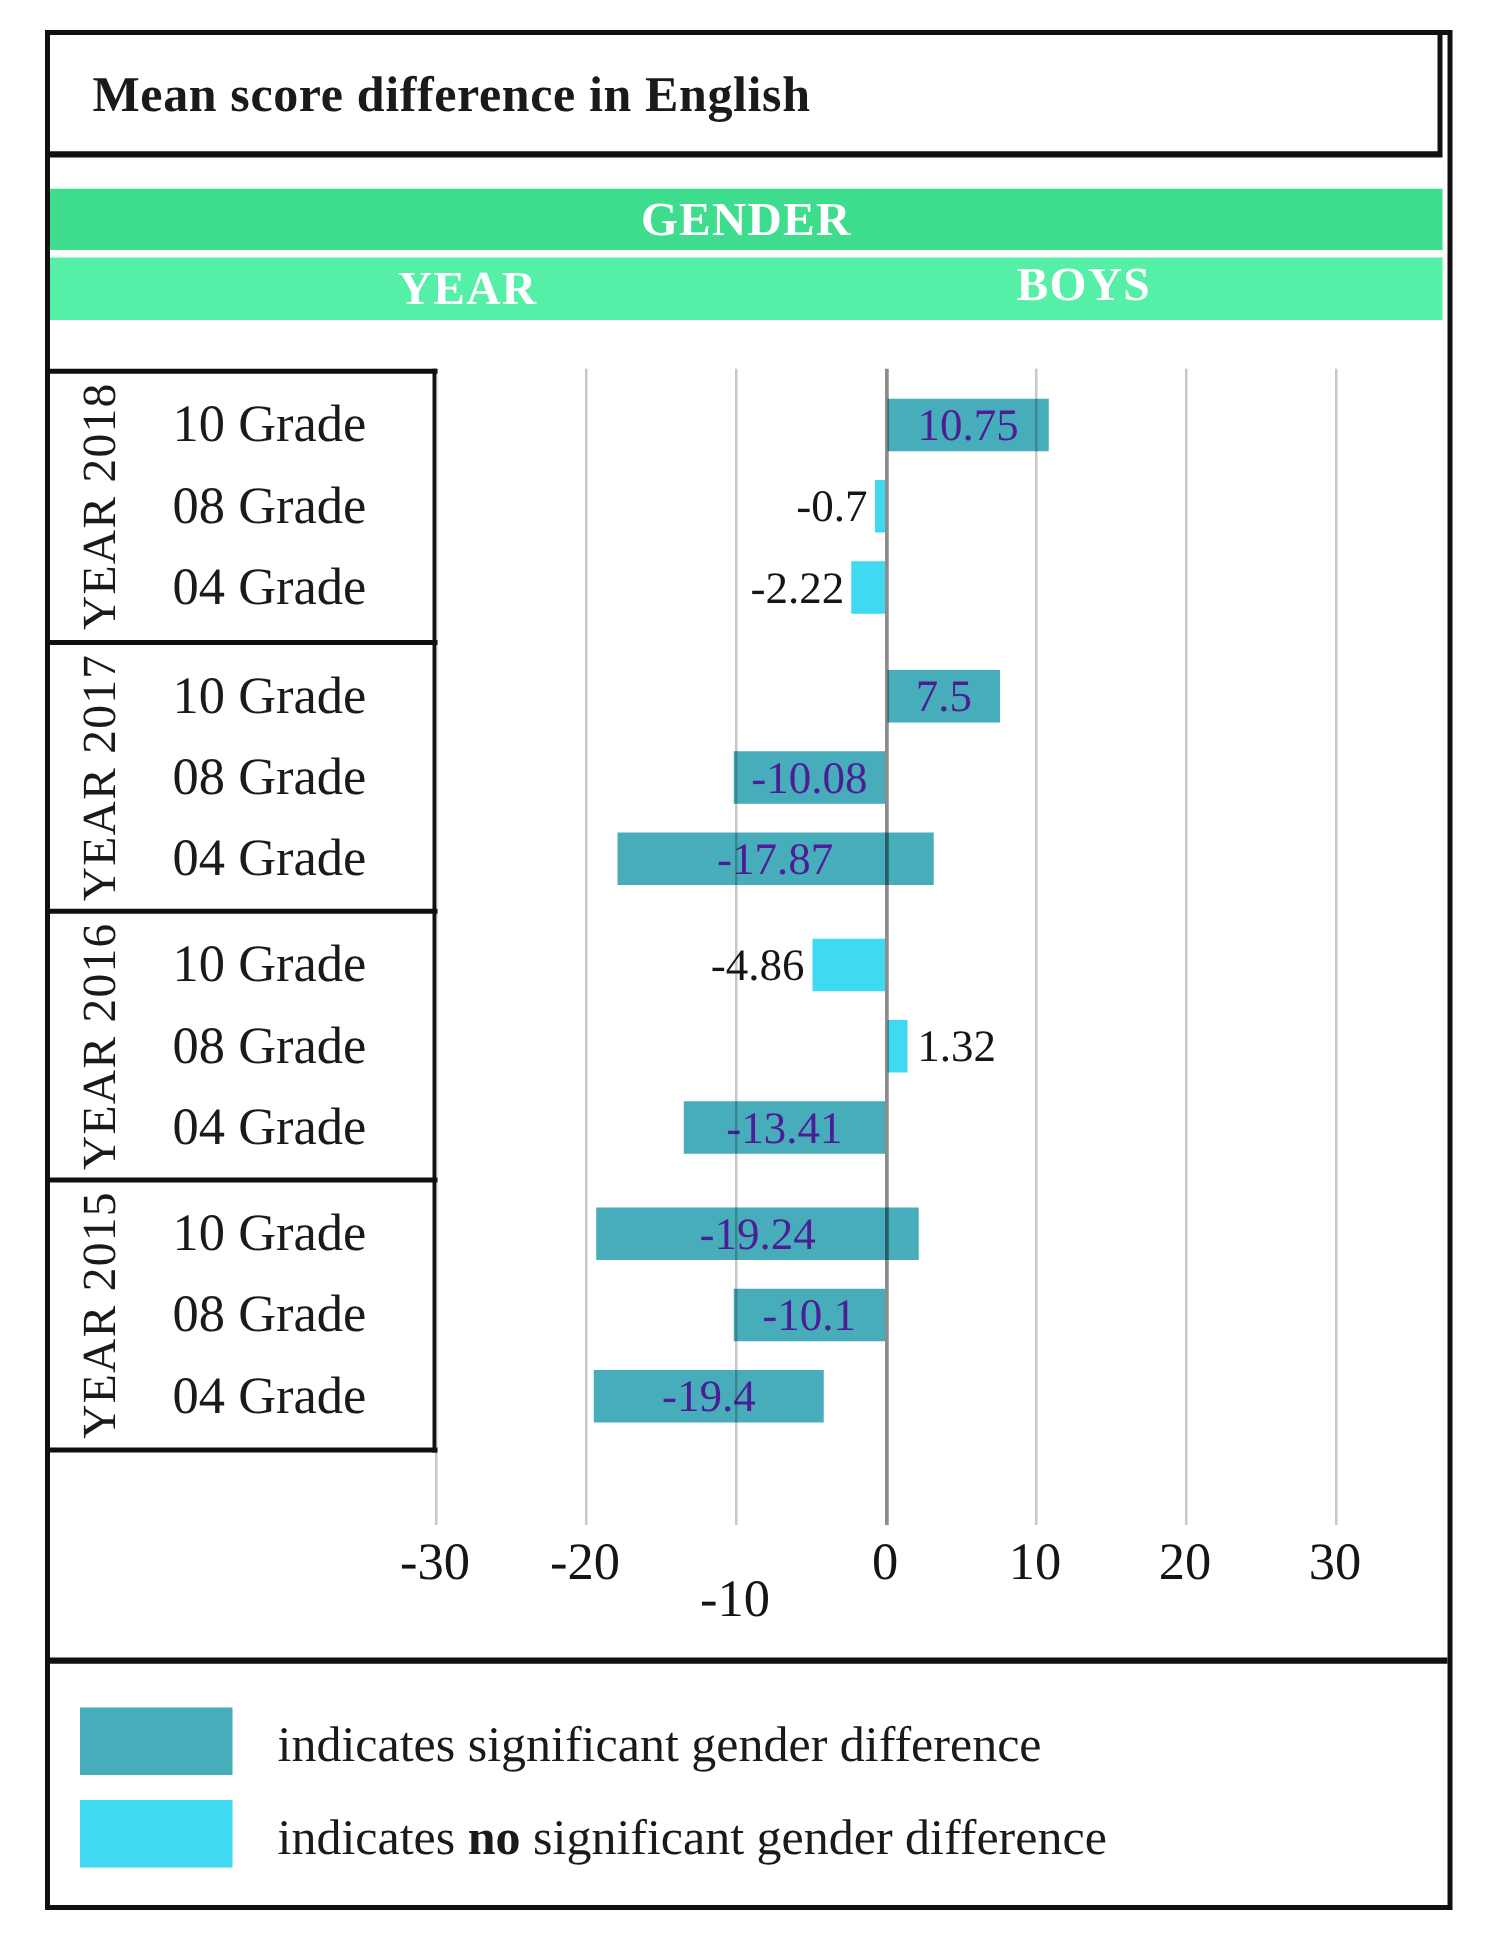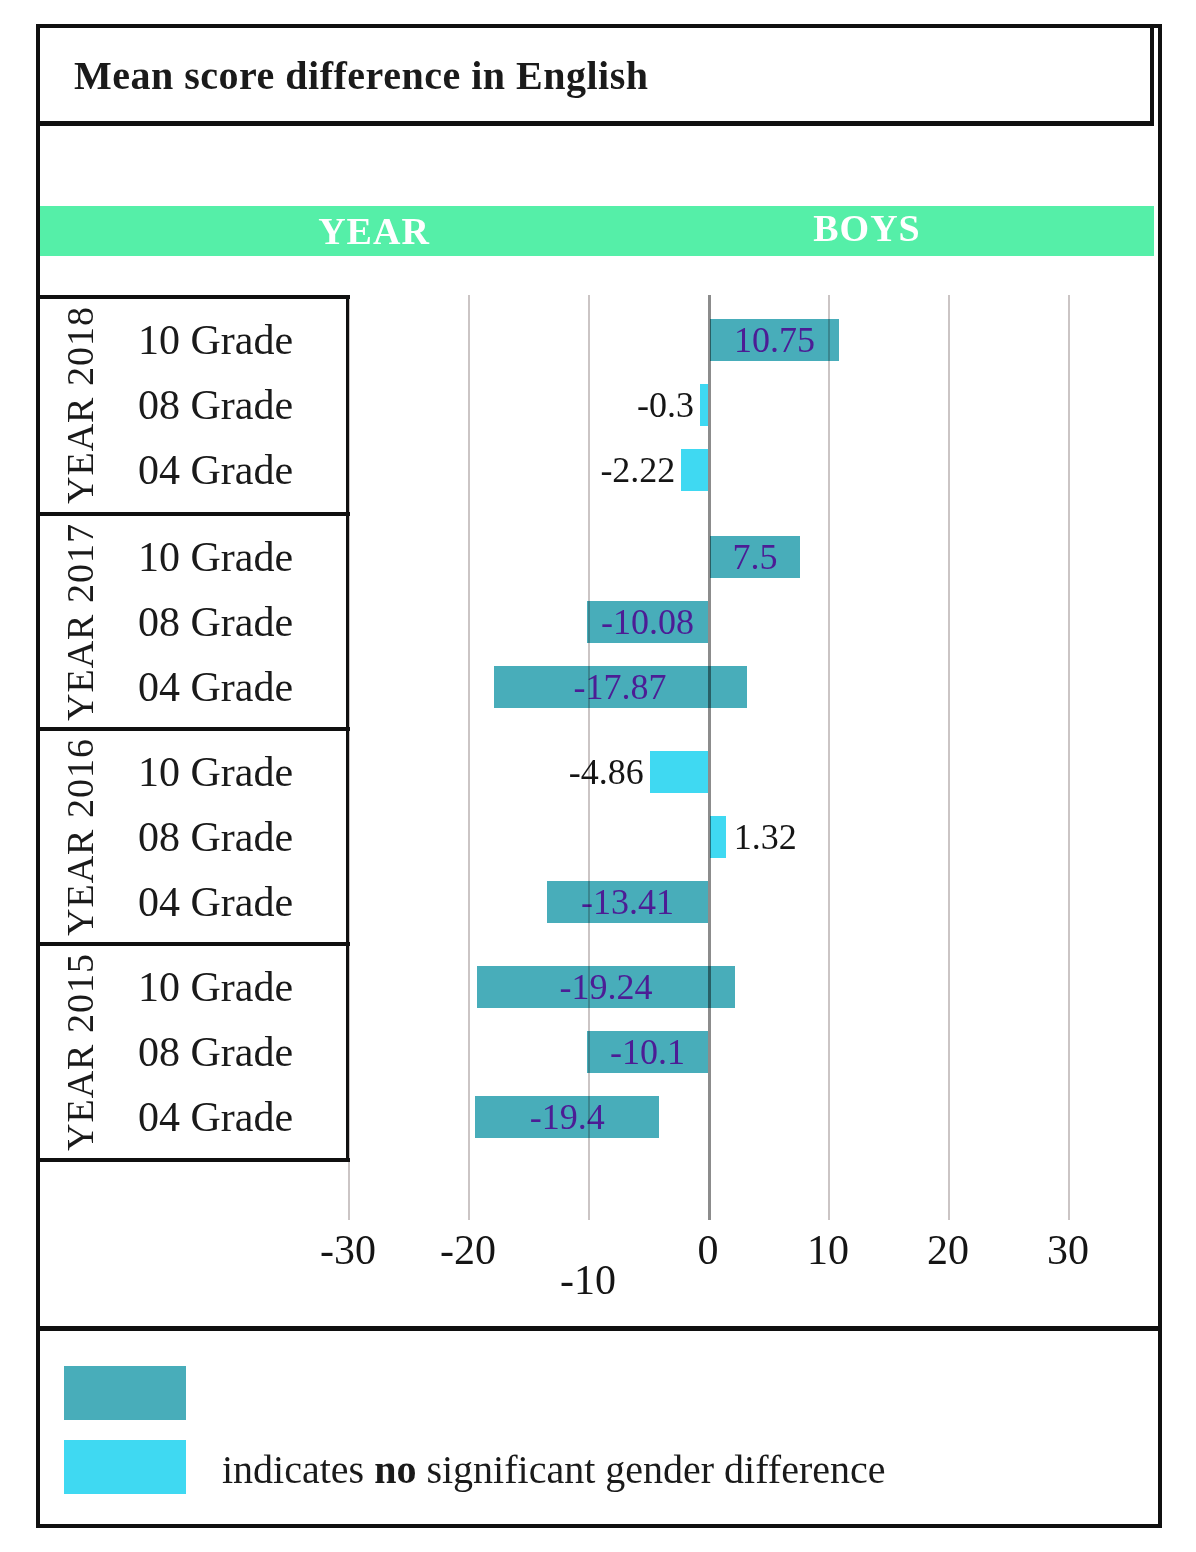--- a/index.html
+++ b/index.html
@@ -42,45 +42,49 @@
 </style>
 </head>
 <body>
 
 <div id="canvas">
   <div id="frame" class="abs"></div>
 
   <div id="titleBox" class="abs"></div>
   <div id="titleText" class="abs">Mean score difference in English</div>
 
+  <div id="genderBar" class="abs greenbar" style="background: rgb(62, 220, 141);">
+    <span class="hdr">GENDER</span>
+  </div>
   <div id="groupBar" class="abs greenbar" style="background: rgb(85, 239, 168);"></div>
   <div id="girlsLbl" class="abs">
     <span class="hdr">YEAR</span>
   </div>
   <div id="boysLbl" class="abs">
     <span class="hdr">BOYS</span>
   </div>
 
   <div id="plot"></div>
 
   <div id="legendDivider" class="abs"></div>
   <div id="swatch1" class="abs swatch" style="background: rgb(72, 173, 186);"></div>
+  <div id="legendText1" class="abs legendText">indicates significant gender difference</div>
   <div id="swatch2" class="abs swatch" style="background: rgb(63, 217, 242);"></div>
   <div id="legendText2" class="abs legendText"><span>indicates </span><b>no</b><span> significant gender difference</span></div>
 <div class="abs tline" style="left: 36px; top: 295px; width: 314px; height: 4px;"></div>
     <div class="abs yearAnchor" style="left: 80px; top: 405px;">
       <div class="yearLbl">YEAR 2018</div>
     </div>
     <div class="abs gradeLbl" style="left: 138px; top: 340px;">10 Grade</div>
     <div class="abs bar" style="left: 710px; top: 319px; width: 129px; background: rgb(72, 173, 186);">
       <span class="bar-label-in">10.75</span>
     </div>
     <div class="abs gradeLbl" style="left: 138px; top: 405px;">08 Grade</div>
     <div class="abs bar" style="left: 700px; top: 384px; width: 8px; background: rgb(63, 217, 242);"></div>
-    <div class="abs bar-label-out" style="top: 405px; transform: translateY(-50%); right: 502px;">-0.3</div>
+    <div class="abs bar-label-out" style="top: 405px; transform: translateY(-50%); right: 502px;">-0.7</div>
     <div class="abs gradeLbl" style="left: 138px; top: 470px;">04 Grade</div>
     <div class="abs bar" style="left: 681.36px; top: 449px; width: 26.64px; background: rgb(63, 217, 242);"></div>
     <div class="abs bar-label-out" style="top: 470px; transform: translateY(-50%); right: 520.64px;">-2.22</div>
     <div class="abs tline" style="left: 36px; top: 512px; width: 314px; height: 4px;"></div>
     <div class="abs yearAnchor" style="left: 80px; top: 622px;">
       <div class="yearLbl">YEAR 2017</div>
     </div>
     <div class="abs gradeLbl" style="left: 138px; top: 557px;">10 Grade</div>
     <div class="abs bar" style="left: 710px; top: 536px; width: 90px; background: rgb(72, 173, 186);">
       <span class="bar-label-in">7.5</span>

